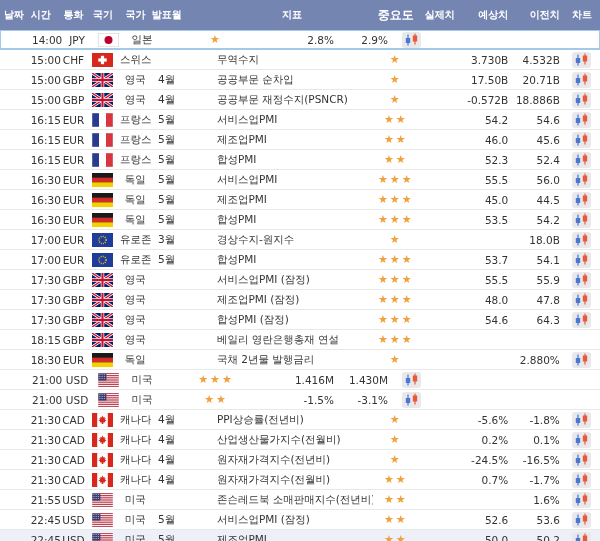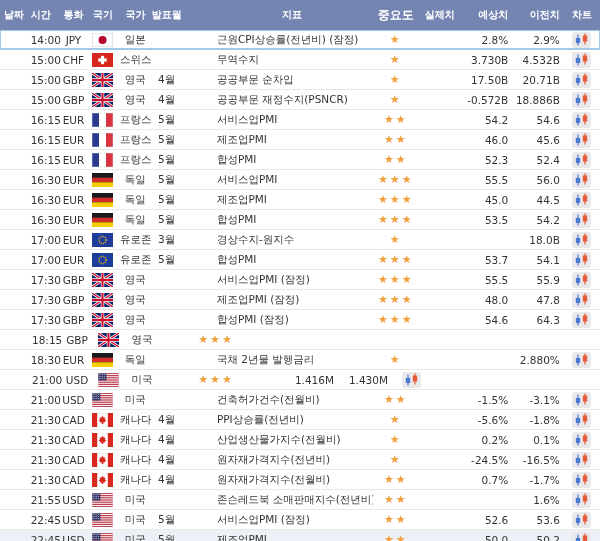--- a/index.html
+++ b/index.html
@@ -60,21 +60,20 @@
     <div class="cell c-flag">
           <span class="flag-wrap">
             <svg width="21" height="14" viewBox="0 0 21 14">
               <rect width="21" height="14" fill="#fff" stroke="#ccc"></rect>
               <circle cx="10.5" cy="7" r="4" fill="#bc002d"></circle>
             </svg>
           </span>
         </div>
     <div class="cell c-country">일본</div>
     <div class="cell c-month"></div>
-    <div class="cell c-ind">근원CPI상승률(전년비) (잠정)</div>
     <div class="cell c-imp">★</div>
     <div class="cell c-act"></div>
     <div class="cell c-fore">2.8%</div>
     <div class="cell c-prev">2.9%</div>
     <div class="cell c-chart">
           <span class="chart-btn">
             <svg width="19" height="16" viewBox="0 0 19 16">
               <rect width="19" height="16" rx="3" fill="#e9e9ec"></rect>
               <line x1="6" y1="2.5" x2="6" y2="13.5" stroke="#4a77d4" stroke-width="1.2"></line>
               <rect x="3.8" y="6" width="4.4" height="5" fill="#4a77d4"></rect>
@@ -577,20 +576,21 @@
                 <rect x="25" width="10" height="40" fill="#fff"></rect>
                 <rect y="15" width="60" height="10" fill="#fff"></rect>
                 <rect x="27" width="6" height="40" fill="#C8102E"></rect>
                 <rect y="17" width="60" height="6" fill="#C8102E"></rect>
               </g>
             </svg>
           </span>
         </div>
     <div class="cell c-country">영국</div>
     <div class="cell c-month"></div>
+    <div class="cell c-ind">베일리 영란은행총재 연설</div>
     <div class="cell c-imp">★★★</div>
     <div class="cell c-act"></div>
     <div class="cell c-fore"></div>
     <div class="cell c-prev"></div>
     <div class="cell c-chart"></div>
   </div>
       <div class="row">
     <div class="cell c-date"></div>
     <div class="cell c-time">18:30</div>
     <div class="cell c-cur">EUR</div>
@@ -699,21 +699,20 @@
               <circle cx="4.8" cy="5.5" r="0.45" fill="#fff"></circle>
               <circle cx="6.6" cy="1.5" r="0.45" fill="#fff"></circle>
               <circle cx="6.6" cy="3.5" r="0.45" fill="#fff"></circle>
               <circle cx="6.6" cy="5.5" r="0.45" fill="#fff"></circle>
               <rect width="21" height="14" fill="none" stroke="#ddd" stroke-width="0.5"></rect>
             </svg>
           </span>
         </div>
     <div class="cell c-country">미국</div>
     <div class="cell c-month"></div>
-    <div class="cell c-ind">건축허가건수(전월비)</div>
     <div class="cell c-imp">★★</div>
     <div class="cell c-act"></div>
     <div class="cell c-fore">-1.5%</div>
     <div class="cell c-prev">-3.1%</div>
     <div class="cell c-chart">
           <span class="chart-btn">
             <svg width="19" height="16" viewBox="0 0 19 16">
               <rect width="19" height="16" rx="3" fill="#e9e9ec"></rect>
               <line x1="6" y1="2.5" x2="6" y2="13.5" stroke="#4a77d4" stroke-width="1.2"></line>
               <rect x="3.8" y="6" width="4.4" height="5" fill="#4a77d4"></rect>

